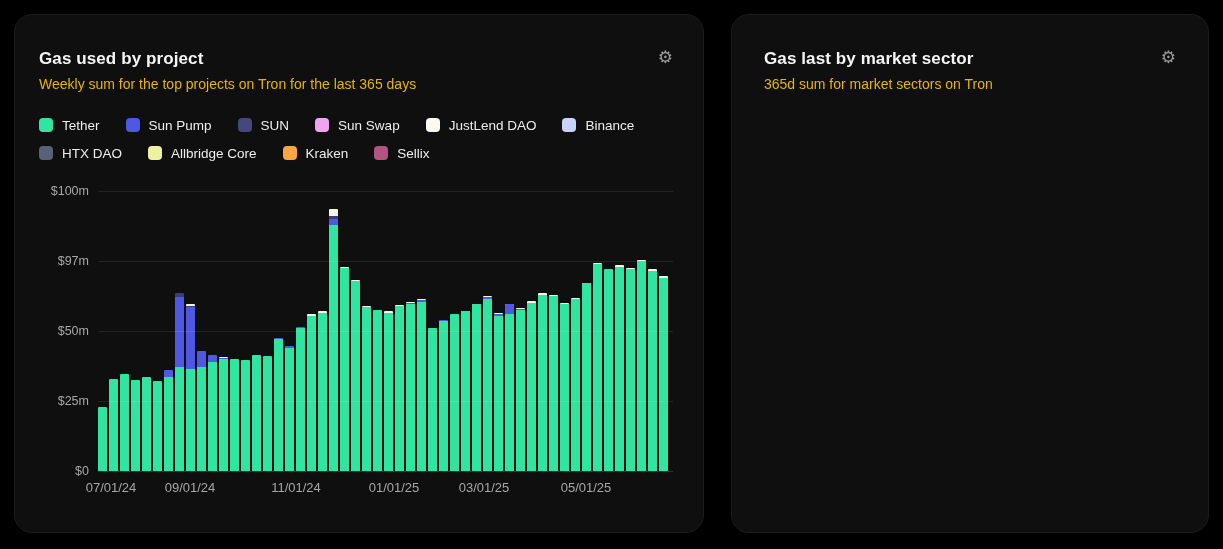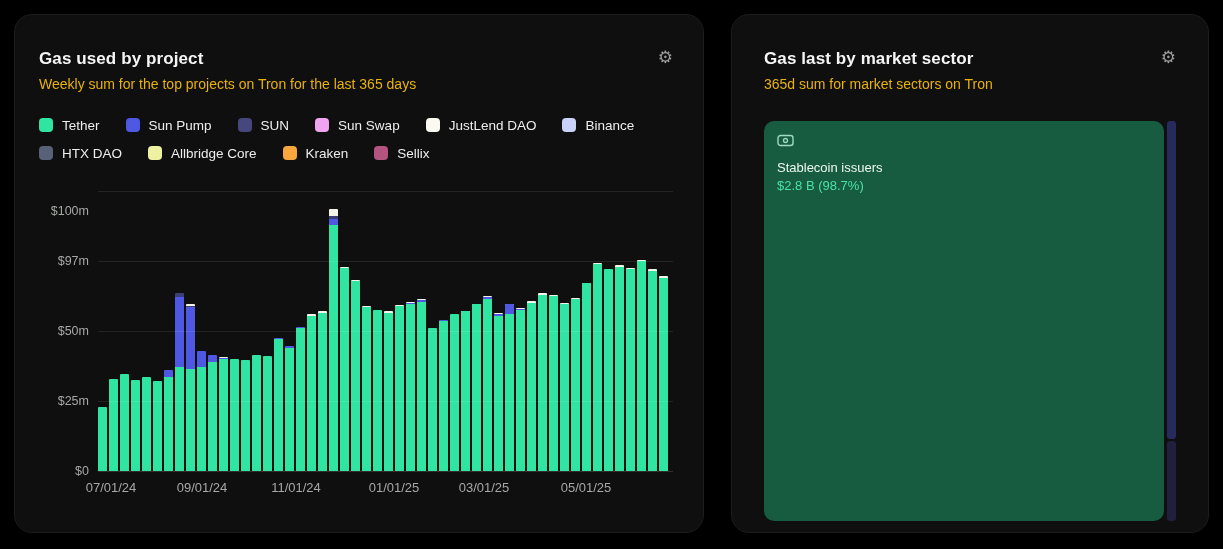--- a/index.html
+++ b/index.html
@@ -98,21 +98,21 @@
           <span class="legend-label">Kraken</span>
         </div>
         <div class="legend-item">
           <span class="legend-swatch" style="background: rgb(179, 83, 127);"></span>
           <span class="legend-label">Sellix</span>
         </div>
       </div>
 
     <div class="chart">
       <div class="y-col">
-          <div class="y-label" style="top: 0px; margin-top: 20px;">$100m</div>
+          <div class="y-label" style="top: 0px;">$100m</div>
           <div class="y-label" style="top: 70px;">$97m</div>
           <div class="y-label" style="top: 140px;">$50m</div>
           <div class="y-label" style="top: 210px;">$25m</div>
           <div class="y-label" style="top: 280px;">$0</div>
         </div>
       <div class="plot">
         <div class="bars">
             <div class="bar">
               <div class="seg" style="height: 64.4px; background: rgb(48, 229, 161);"></div>
             </div>
@@ -319,47 +319,33 @@
               <div class="seg" style="height: 193.2px; background: rgb(48, 229, 161);"></div>
               <div class="seg" style="height: 1.4px; background: rgb(245, 244, 232);"></div>
             </div>
           </div>
       <div class="gridline" style="top: 0px;"></div>
           <div class="gridline" style="top: 70px;"></div>
           <div class="gridline" style="top: 140px;"></div>
           <div class="gridline" style="top: 210px;"></div>
           <div class="gridline" style="top: 280px; background: rgba(255, 255, 255, 0.14);"></div>
           <div class="x-label" style="left: 13px;">07/01/24</div>
-          <div class="x-label" style="left: 104px;">09/01/24</div>
+          <div class="x-label" style="left: 92px;">09/01/24</div>
           <div class="x-label" style="left: 198px;">11/01/24</div>
           <div class="x-label" style="left: 296px;">01/01/25</div>
           <div class="x-label" style="left: 386px;">03/01/25</div>
           <div class="x-label" style="left: 488px;">05/01/25</div>
         </div>
     </div>
   </section>
 
   <section class="card card-right">
     <div class="card-head">
       <div>
         <div class="title">Gas last by market sector</div>
         <div class="subtitle">365d sum for market sectors on Tron</div>
       </div>
       <span class="gear">⚙</span>
     </div>
 
-    <div class="treemap">
-      <div class="tm-main" id="tm-main" style="background: rgb(23, 92, 65);">
-        <svg width="17" height="13" viewBox="0 0 17 13" fill="none">
-          <rect x="1" y="1.5" width="15" height="10" rx="2.5" stroke="#9fd9bf" stroke-width="1.4"></rect>
-          <circle cx="8.5" cy="6.5" r="2" stroke="#9fd9bf" stroke-width="1.3"></circle>
-        </svg>
-        <div class="tm-name">Stablecoin issuers</div>
-        <div class="tm-value" id="tm-value" style="color: rgb(73, 226, 163);">$2.8 B (98.7%)</div>
-      </div>
-      <div class="tm-sliver-col" id="tm-slivers">
-          <div class="tm-sliver" style="background: rgb(39, 43, 92); height: 80%;"></div>
-          <div class="tm-sliver" style="background: rgb(34, 30, 62); height: 20%;"></div>
-        </div>
-    </div>
   </section>
 
 </div>
 
 </body></html>

